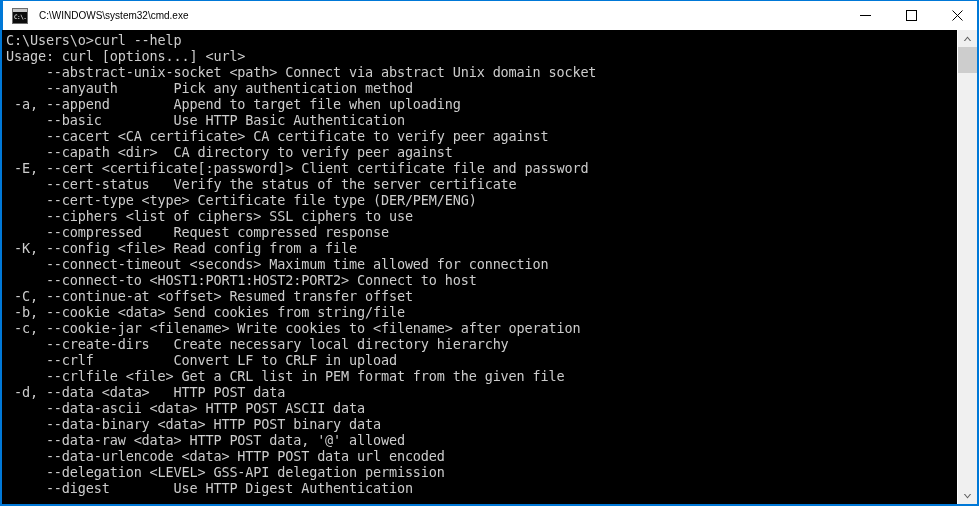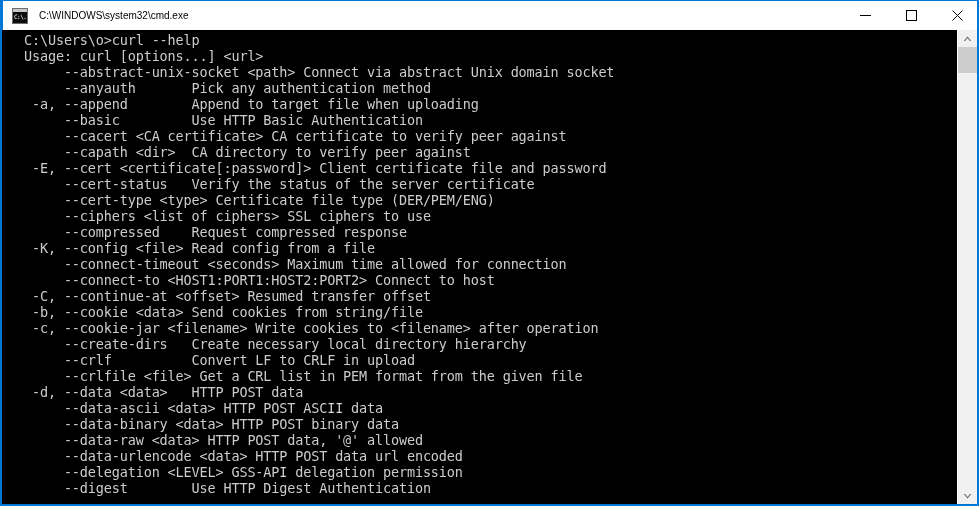--- a/index.html
+++ b/index.html
@@ -83,21 +83,20 @@
   .win-btn svg { display: block; }
 
   
   #console {
     position: absolute;
     left: 0; top: 30px;
     width: 787px;
     height: 474px;
     background: #000000;
     overflow: hidden;
-    padding-left: 18px;
   }
   #console-text {
     padding: 2px 0 0 4px;
     color: #cccccc;
     font-family: "DejaVu Sans Mono", monospace;
     font-size: 13.5px;
     line-height: 16px;
     white-space: pre;
     letter-spacing: -0.15px;
   }

